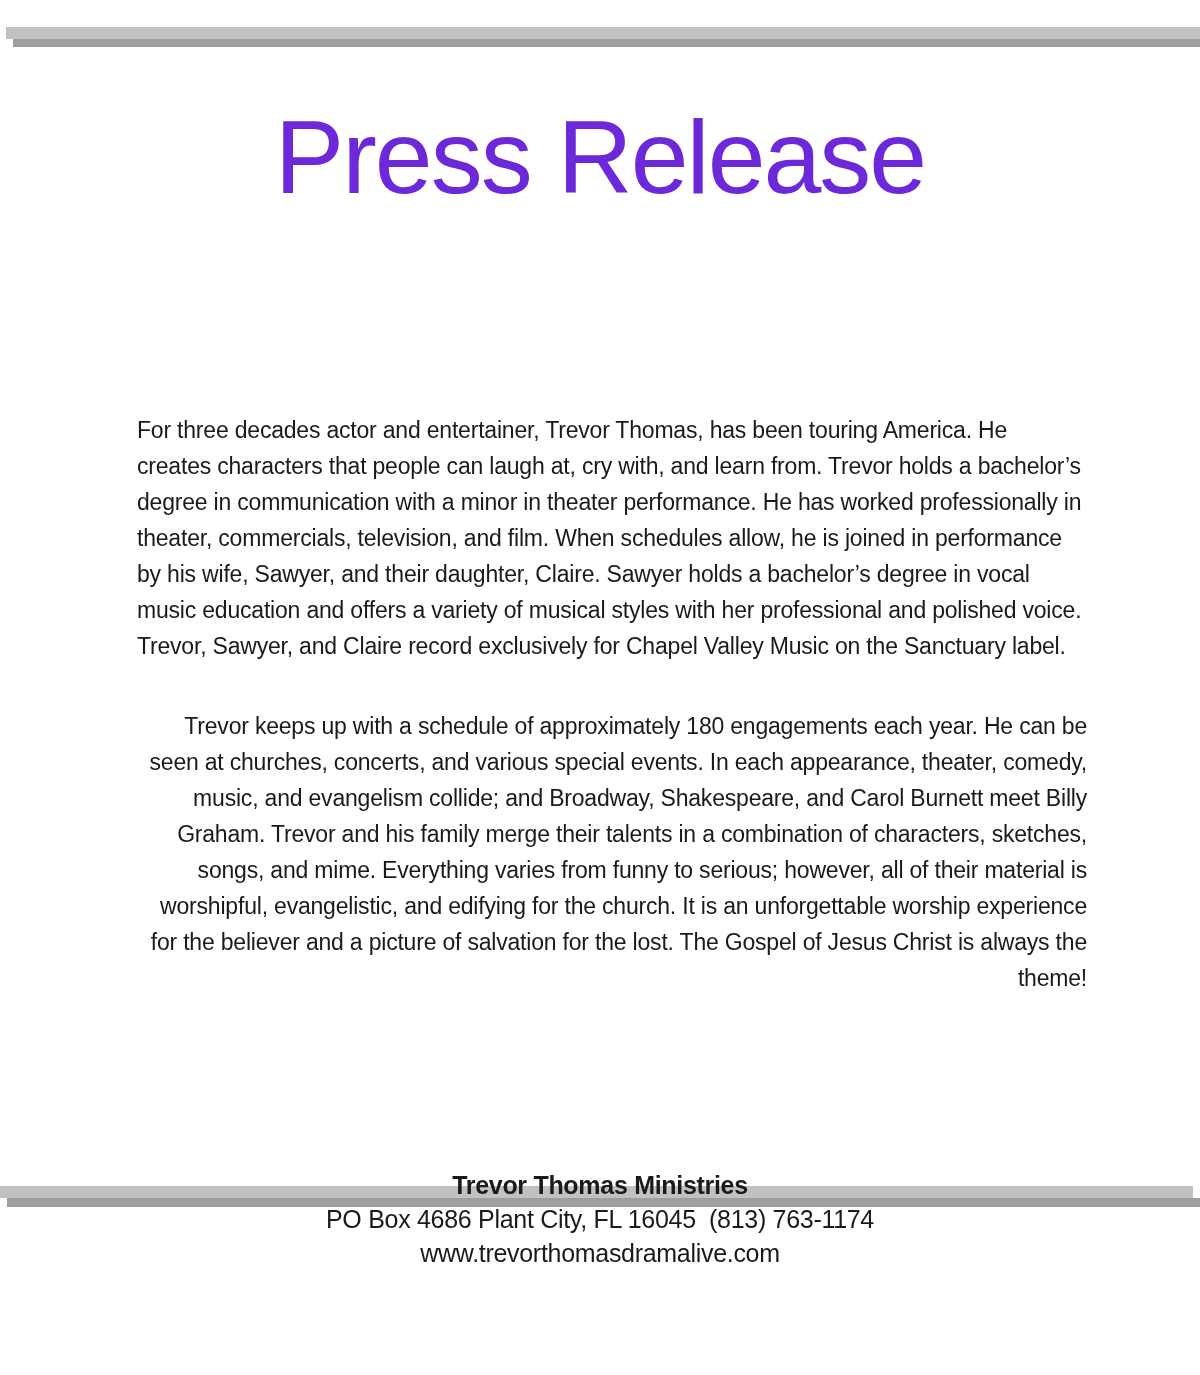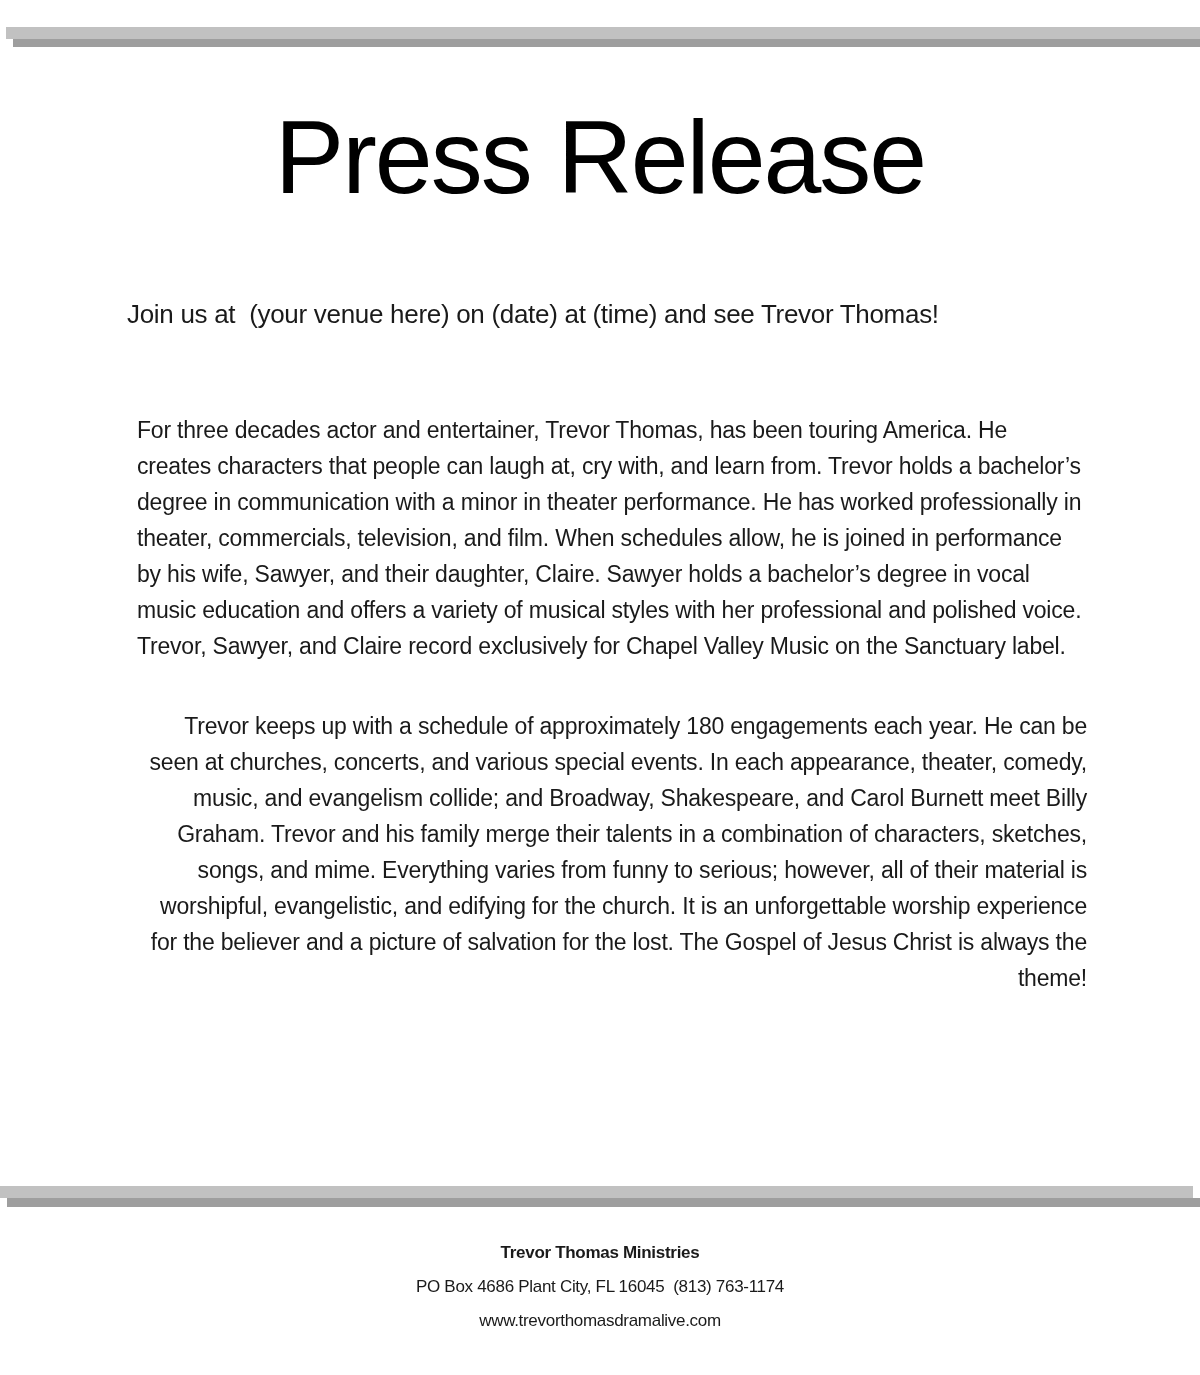--- a/index.html
+++ b/index.html
@@ -28,21 +28,21 @@
     position: absolute;
     top: 86px;
     left: 0;
     width: 100%;
     margin: 0;
     text-align: center;
     font-size: 104px;
     font-weight: 400;
     letter-spacing: -2px;
     line-height: 1.38;
-    color: #000000;
+    color: #6d28d9;
     white-space: nowrap;
   }
 
   .intro {
     position: absolute;
     top: 296px;
     left: 127px;
     right: 123px;
     margin: 0;
     font-size: 26px;
@@ -58,42 +58,41 @@
     margin: 10px;
     font-size: 23px;
     letter-spacing: -0.2px;
     line-height: 36px;
   }
   .para-1 { top: 402px; }
   .para-2 { top: 698px; text-align: right; }
 
   .footer {
     position: absolute;
-    top: 1236px;
+    top: 1168px;
     left: 0;
     width: 100%;
     text-align: center;
-    font-size: 17px;
+    font-size: 25px;
     letter-spacing: -0.3px;
     line-height: 34px;
   }
   .footer-org { font-weight: 700; }
   .footer-line { white-space: pre-wrap; }
 </style>
 </head>
 <body>
 
 <div class="page">
 
   <div class="rule-bar rule-top-light"></div>
   <div class="rule-bar rule-top-dark"></div>
 
   <h1 class="title">Press Release</h1>
 
-  <p class="intro">Join us at  (your venue here) on (date) at (time) and see Trevor Thomas!</p>
 
   <p class="para para-1">For three decades actor and entertainer, Trevor Thomas, has been touring America. He creates characters that people can laugh at, cry with, and learn from. Trevor holds a bachelor’s degree in communication with a minor in theater performance. He has worked professionally in theater, commercials, television, and film. When schedules allow, he is joined in performance by his wife, Sawyer, and their daughter, Claire. Sawyer holds a bachelor’s degree in vocal music education and offers a variety of musical styles with her professional and polished voice. Trevor, Sawyer, and Claire record exclusively for Chapel Valley Music on the Sanctuary label.</p>
 
   <p class="para para-2">Trevor keeps up with a schedule of approximately 180 engagements each year. He can be seen at churches, concerts, and various special events. In each appearance, theater, comedy, music, and evangelism collide; and Broadway, Shakespeare, and Carol Burnett meet Billy Graham. Trevor and his family merge their talents in a combination of characters, sketches, songs, and mime. Everything varies from funny to serious; however, all of their material is worshipful, evangelistic, and edifying for the church. It is an unforgettable worship experience for the believer and a picture of salvation for the lost. The Gospel of Jesus Christ is always the theme!</p>
 
   <div class="rule-bar rule-bot-light"></div>
   <div class="rule-bar rule-bot-dark"></div>
 
   <div class="footer">
     <div class="footer-org footer-line">Trevor Thomas Ministries</div>

